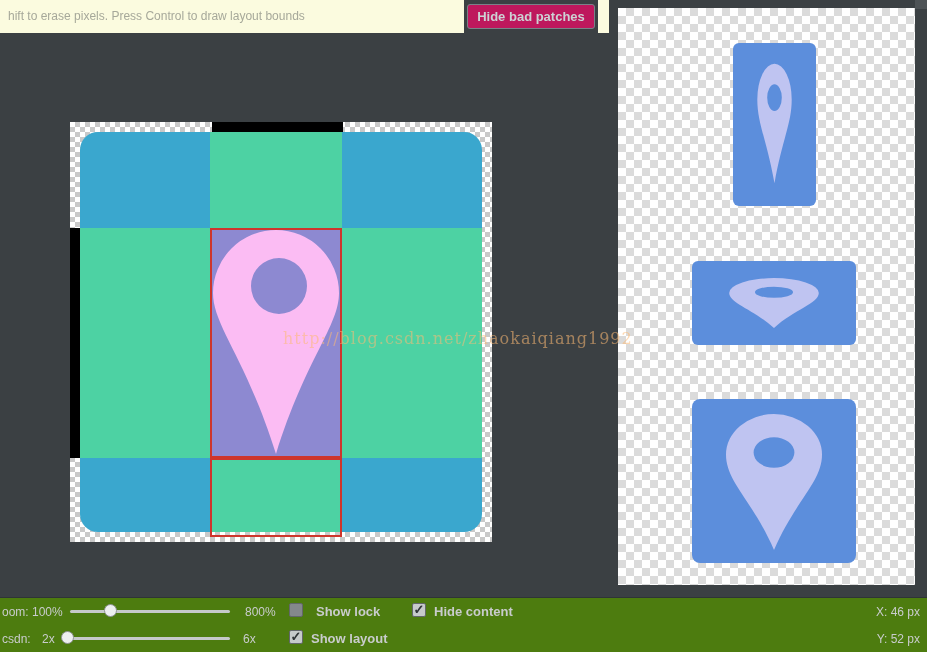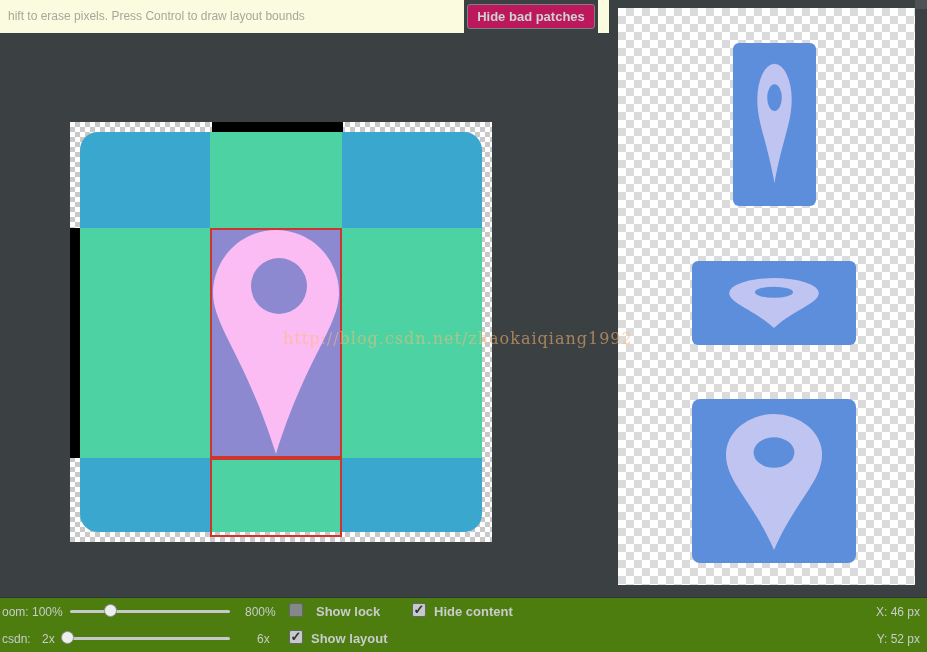--- a/index.html
+++ b/index.html
@@ -150,19 +150,19 @@
 
   <div class="checkbox checked" style="left:412px;top:5px"><span class="mark">✓</span></div>
   <span class="lbl cb-lbl" style="left:434px;top:6px">Hide content</span>
 
   <span class="lbl" style="right:7px;top:7px">X: 46 px</span>
 
   <span class="lbl" style="left:2px;top:34px">csdn:</span>
   <span class="lbl" style="left:42px;top:34px">2x</span>
   <div class="track" style="left:62px;top:39px;width:168px"></div>
   <div class="thumb" style="left:61px;top:33px"></div>
-  <span class="lbl" style="left:257px;top:34px">6x</span>
+  <span class="lbl" style="left:243px;top:34px">6x</span>
 
   <div class="checkbox checked" style="left:289px;top:32px"><span class="mark">✓</span></div>
   <span class="lbl cb-lbl" style="left:311px;top:33px">Show layout</span>
 
   <span class="lbl" style="right:7px;top:34px">Y: 52 px</span>
 </div>
 
 </body></html>

